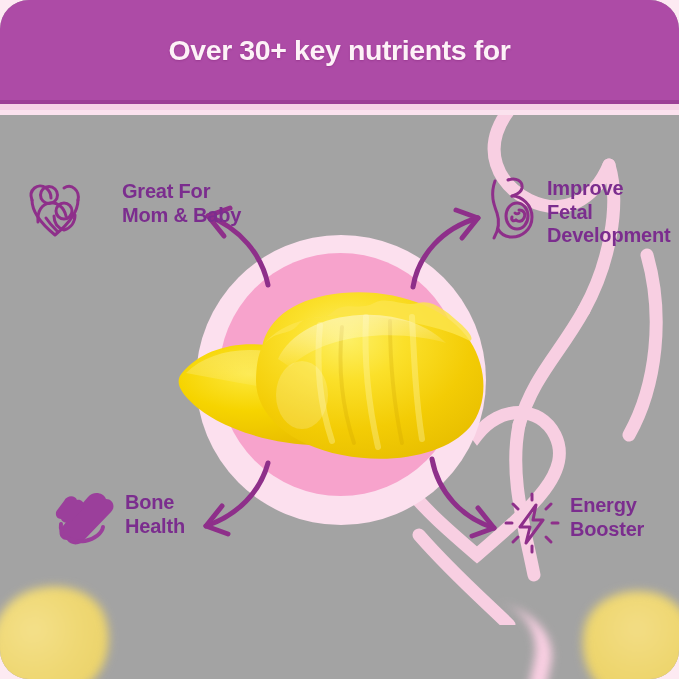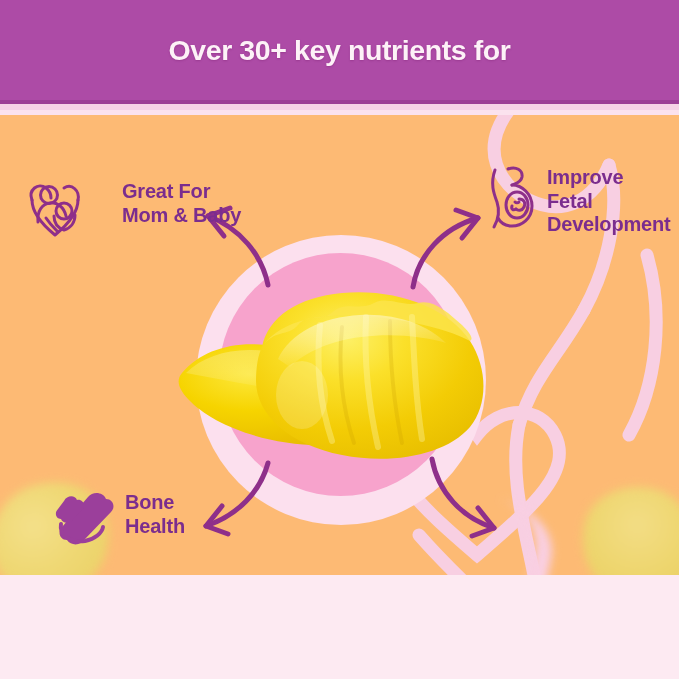--- a/index.html
+++ b/index.html
@@ -2,21 +2,21 @@
 <html><head>
 <meta charset="utf-8">
 <style>
   html,body{margin:0;padding:0;}
   body{
     width:679px;height:679px;
     font-family:"Liberation Sans",sans-serif;
     background:#fdeaf2;
     overflow:hidden;
   }
-  #root{position:relative;width:679px;height:575px;overflow:hidden;background:#fdba74;}
+  #root{position:relative;width:679px;height:679px;overflow:hidden;background:#a3a3a3;border-radius:29px;}
 
   
   .header{
     position:absolute;left:0;top:0;width:679px;height:100px;
     background:#ad4ba6;
     display:flex;flex-direction:column;align-items:center;justify-content:center;
     z-index:40;
   }
   .header-line{
     color:#fdf2f7;
@@ -71,21 +71,21 @@
     color:#7b2d8e;
     font-weight:bold;
     font-size:20px;
     line-height:23.5px;
     letter-spacing:-0.2px;
     white-space:pre-line;
     margin-left:8px;
     margin-top:2px;
   }
   .f-mom{left:24px;top:178px;gap:28px;}
-  .f-fetal{left:488px;top:164px;}
+  .f-fetal{left:488px;top:175px;}
   .f-bone{left:55px;top:489px;justify-content:space-between;}
   .f-energy{left:503px;top:492px;}
   .f-fetal .flabel,.f-energy .flabel{margin-left:9px;}
 </style>
 </head>
 <body>
 
 <div id="root">
 
   <svg class="watermark" viewBox="0 0 330 520" fill="none">
@@ -223,14 +223,31 @@
 
         <path d="M9 12 C 12 6, 20 6, 22 11 C 27 10, 31 15, 28 20 L 18 30
                  C 15 35, 8 35, 6 30 C 1 30, -1 24, 3 20 L 9 12 Z"></path>
       </g>
       <path d="M6 35 C 4 46, 16 54, 30 52 C 40 50, 47 44, 48 38" stroke="#9b3f9b" stroke-width="4" stroke-linecap="round" fill="none"></path>
     </svg>
     <div class="flabel">Bone
 Health</div>
   </div>
 
+  <div class="feature f-energy">
+    <svg class="ficon" width="58" height="62" viewBox="0 0 58 62" fill="none">
+      <g stroke="#8e2f8a" stroke-width="3" stroke-linecap="round" stroke-linejoin="round" fill="none">
+        <path d="M33 13 L 17 35 L 27 35 L 23 51 L 40 28 L 30 28 L 33 13 Z"></path>
+        <path d="M29 2 L 29 8"></path>
+        <path d="M29 54 L 29 60"></path>
+        <path d="M3 31 L 9 31"></path>
+        <path d="M49 31 L 55 31"></path>
+        <path d="M10 12 L 15 17"></path>
+        <path d="M43 45 L 48 50"></path>
+        <path d="M48 12 L 43 17"></path>
+        <path d="M15 45 L 10 50"></path>
+      </g>
+    </svg>
+    <div class="flabel">Energy
+Booster</div>
+  </div>
 
 </div>
 
 </body></html>

